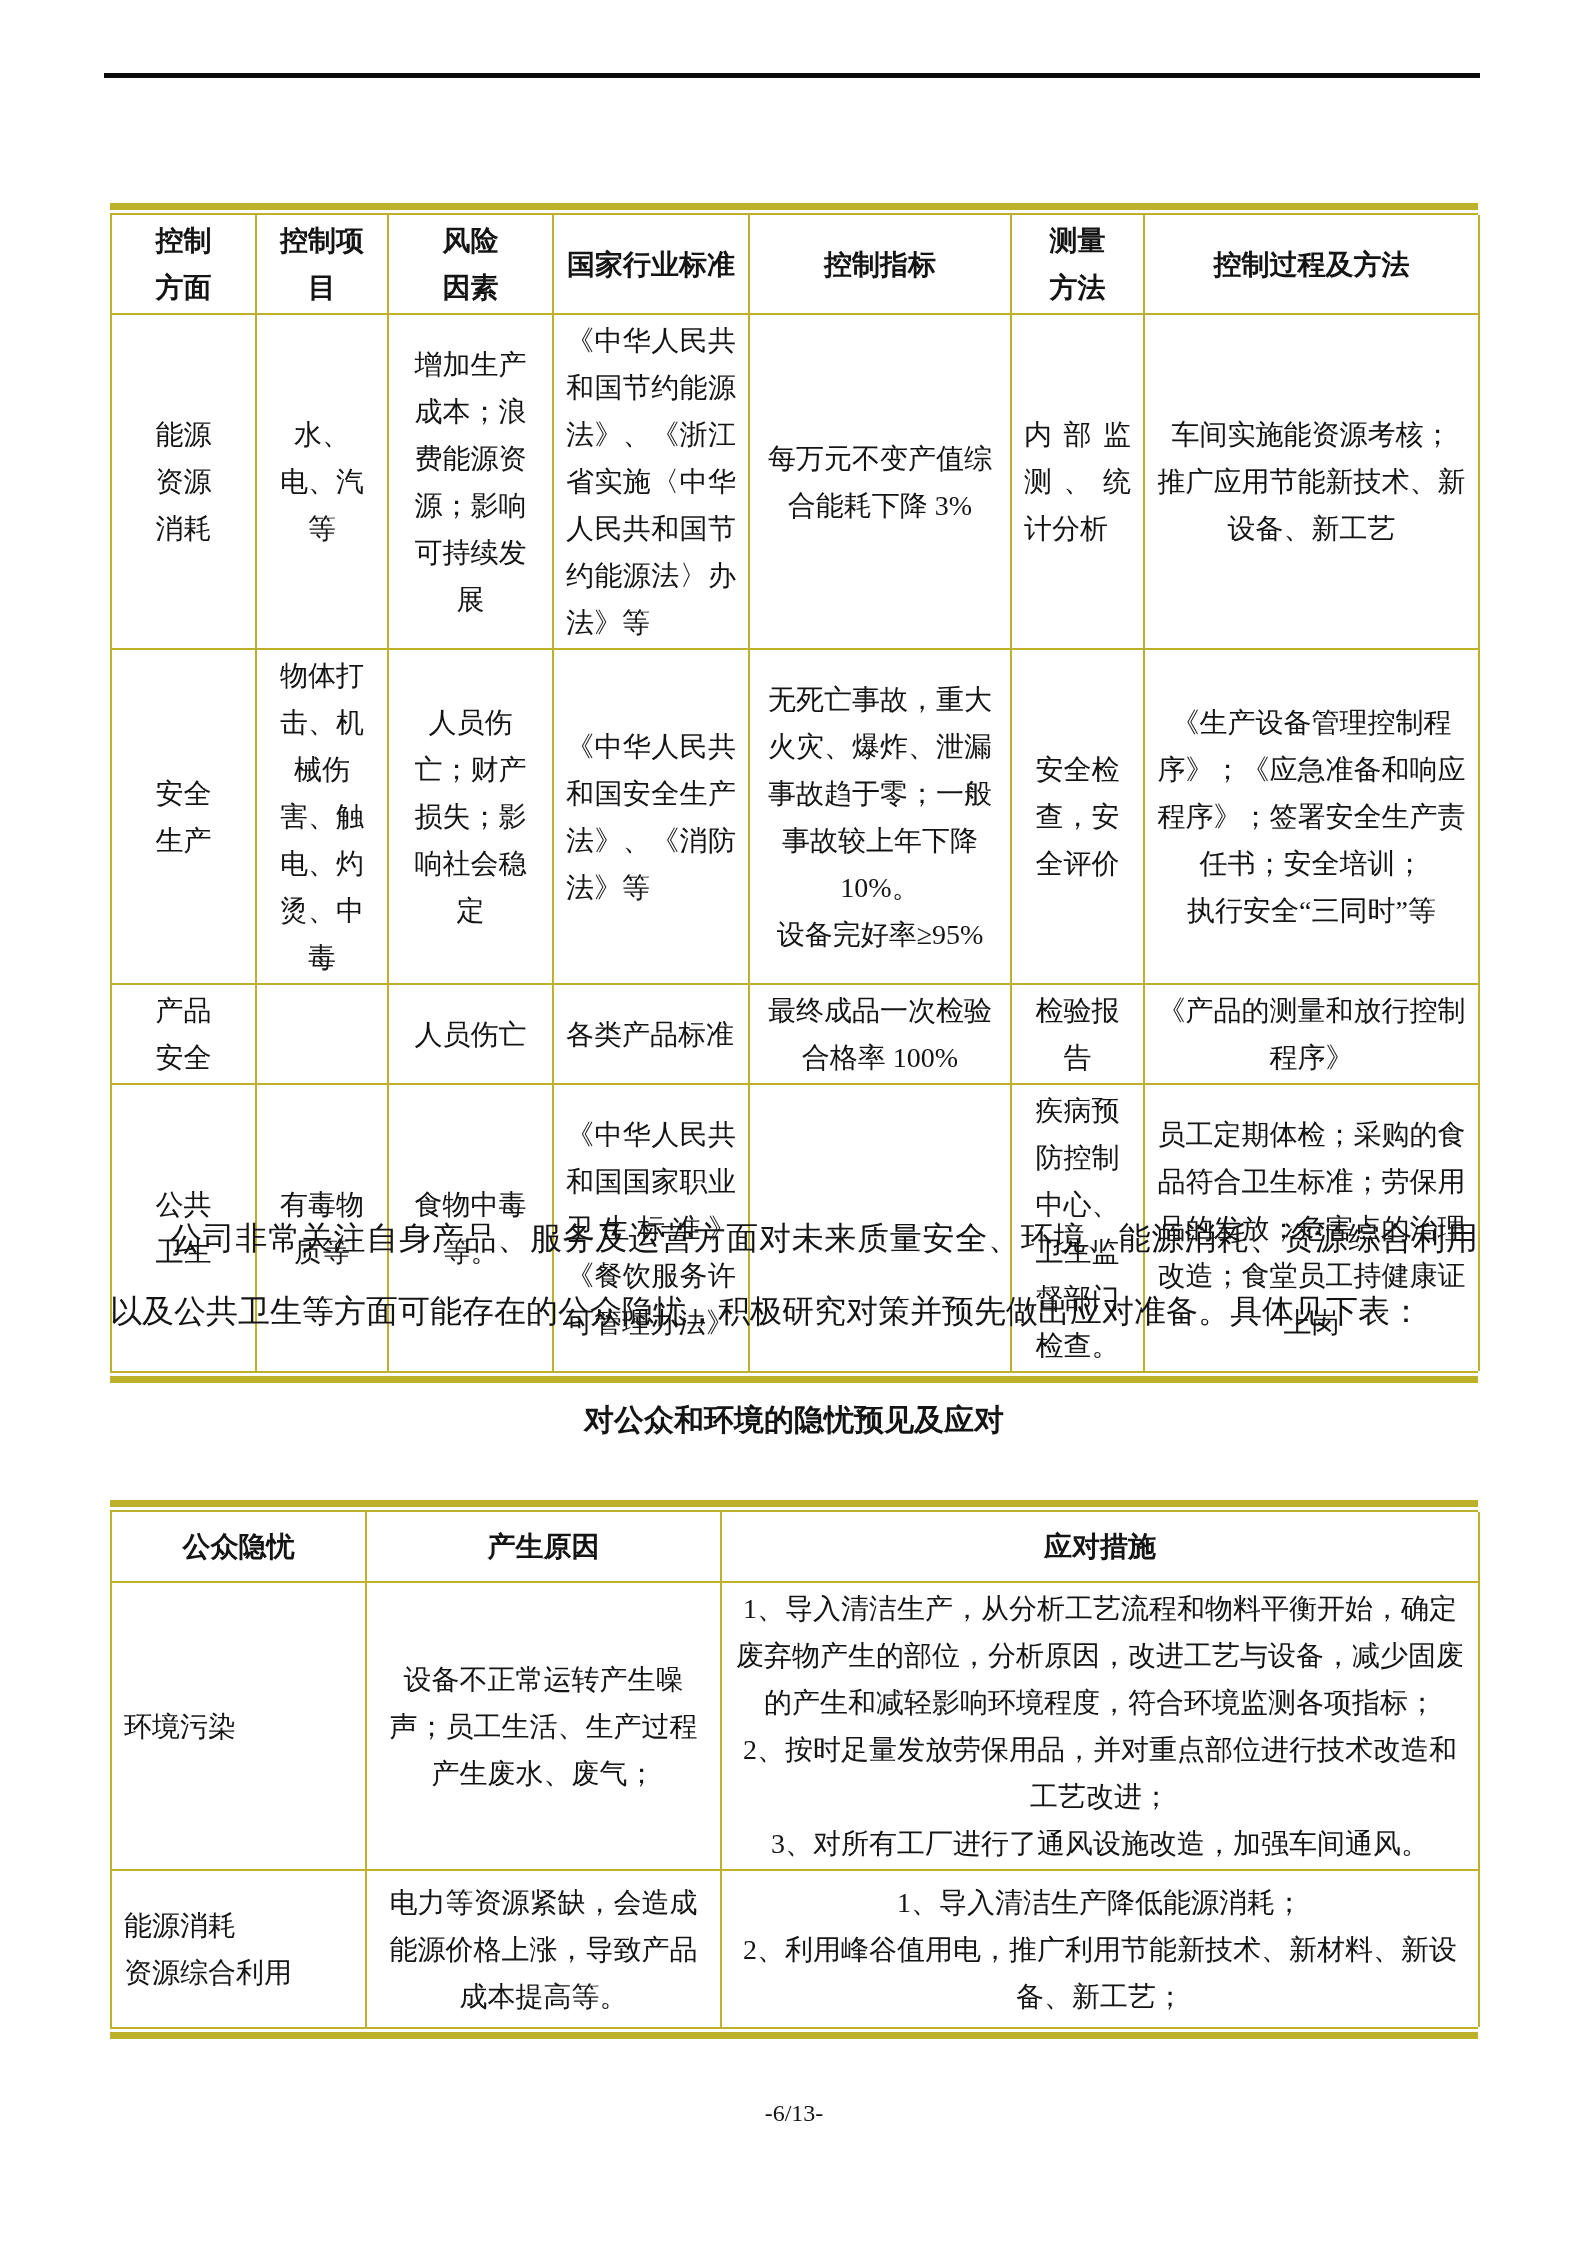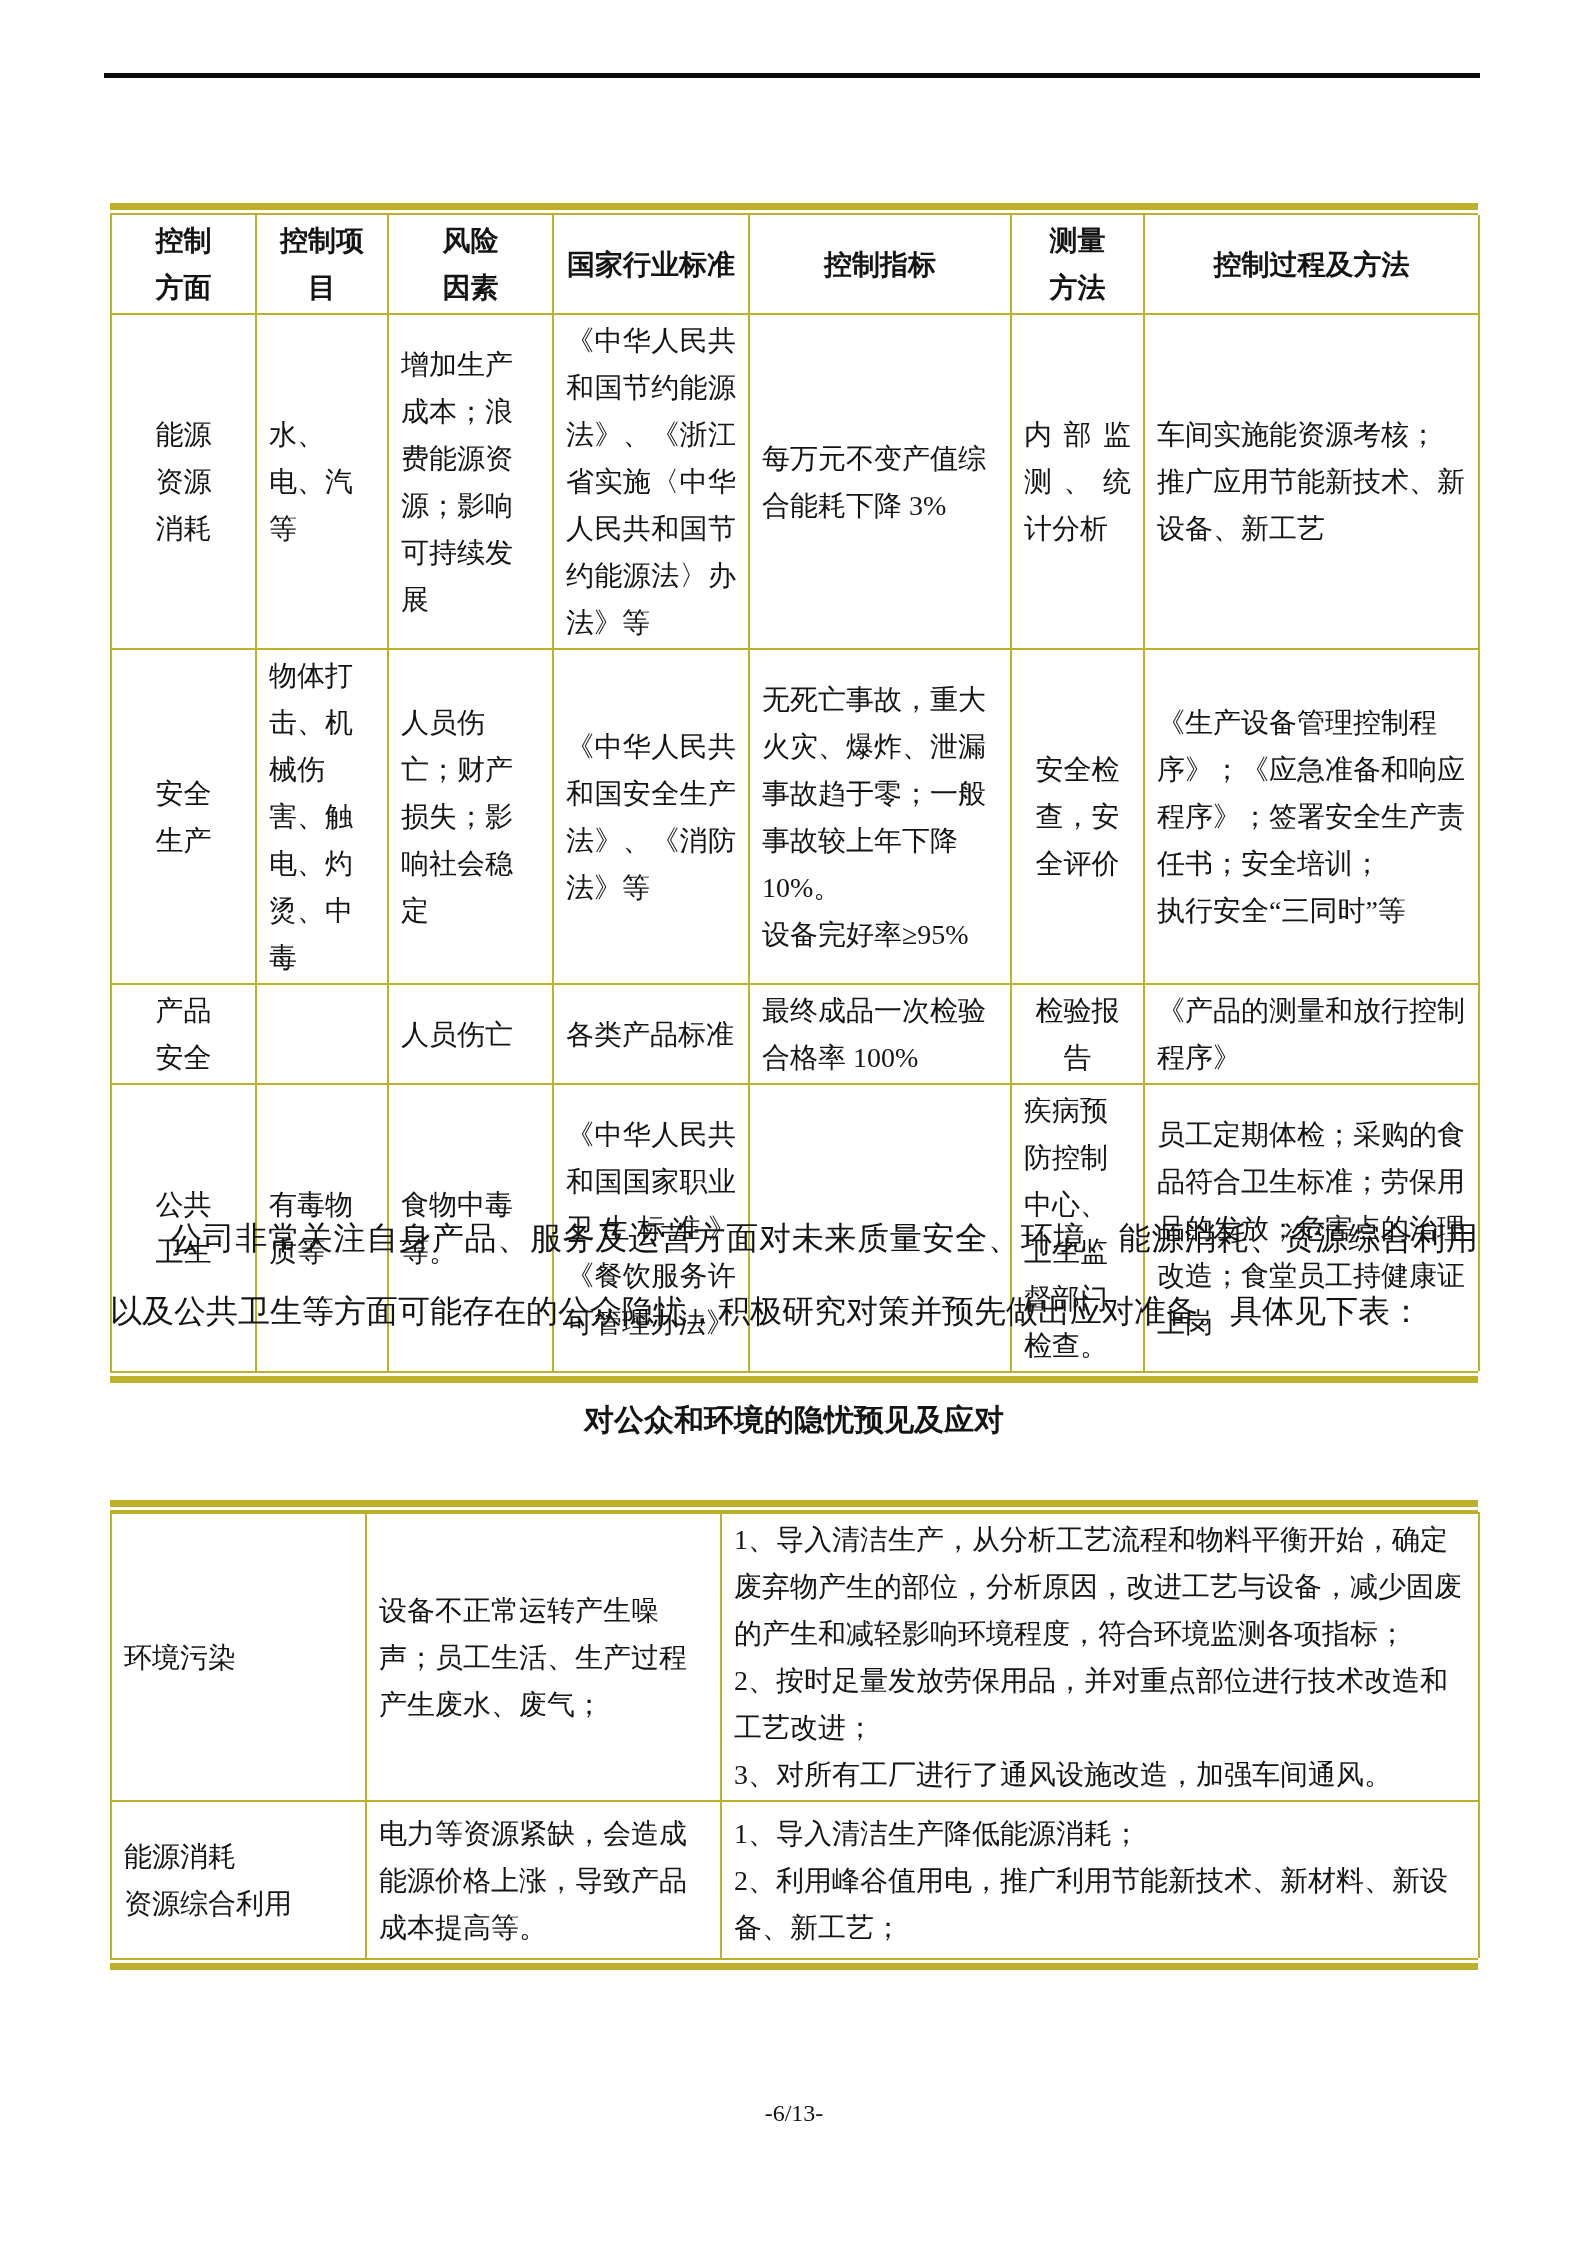--- a/index.html
+++ b/index.html
@@ -39,21 +39,21 @@
     overflow:hidden;
     font-weight:normal;
   }
   table.doc tr.first-row th{border-top:none;}
   table.doc tr.last-row td{border-bottom:none;}
   table.doc th{
     font-weight:bold;
     text-align:center;
   }
   .ctr{text-align:center;}
-  .lft{text-align:left;}
+  .lft{text-align:center;}
   .jst{text-align:justify;text-justify:inter-character;}
   td.pad-sm{padding-left:8px;padding-right:8px;}
   td.pad-md{padding-left:10px;padding-right:10px;}
   td.indent-lg{padding-left:82px;text-align:left;}
 
   
   .tbl1-wrap{left:110px;top:203px;width:1368px;}
   .tbl2-wrap{left:110px;top:1500px;width:1368px;}
 
   
@@ -169,20 +169,25 @@
   <div class="band-thick"></div>
   <div class="band-gap"></div>
   <div class="band-thin"></div>
   <table class="doc">
     <colgroup>
       <col style="width:255px">
         <col style="width:355px">
         <col style="width:758px">
     </colgroup>
     <tbody>
+        <tr class="first-row" style="height:70px">
+      <th>公众隐忧</th>
+      <th>产生原因</th>
+      <th>应对措施</th>
+    </tr>
     <tr style="height:280px">
       <td class="indent-lg">环境污染</td>
       <td class="lft">设备不正常运转产生噪声；员工生活、生产过程产生废水、废气；</td>
       <td class="lft">1、导入清洁生产，从分析工艺流程和物料平衡开始，确定废弃物产生的部位，分析原因，改进工艺与设备，减少固废的产生和减轻影响环境程度，符合环境监测各项指标；
 2、按时足量发放劳保用品，并对重点部位进行技术改造和工艺改进；
 3、对所有工厂进行了通风设施改造，加强车间通风。</td>
     </tr>
     <tr class="last-row" style="height:157px">
       <td class="indent-lg">能源消耗
 资源综合利用</td>

